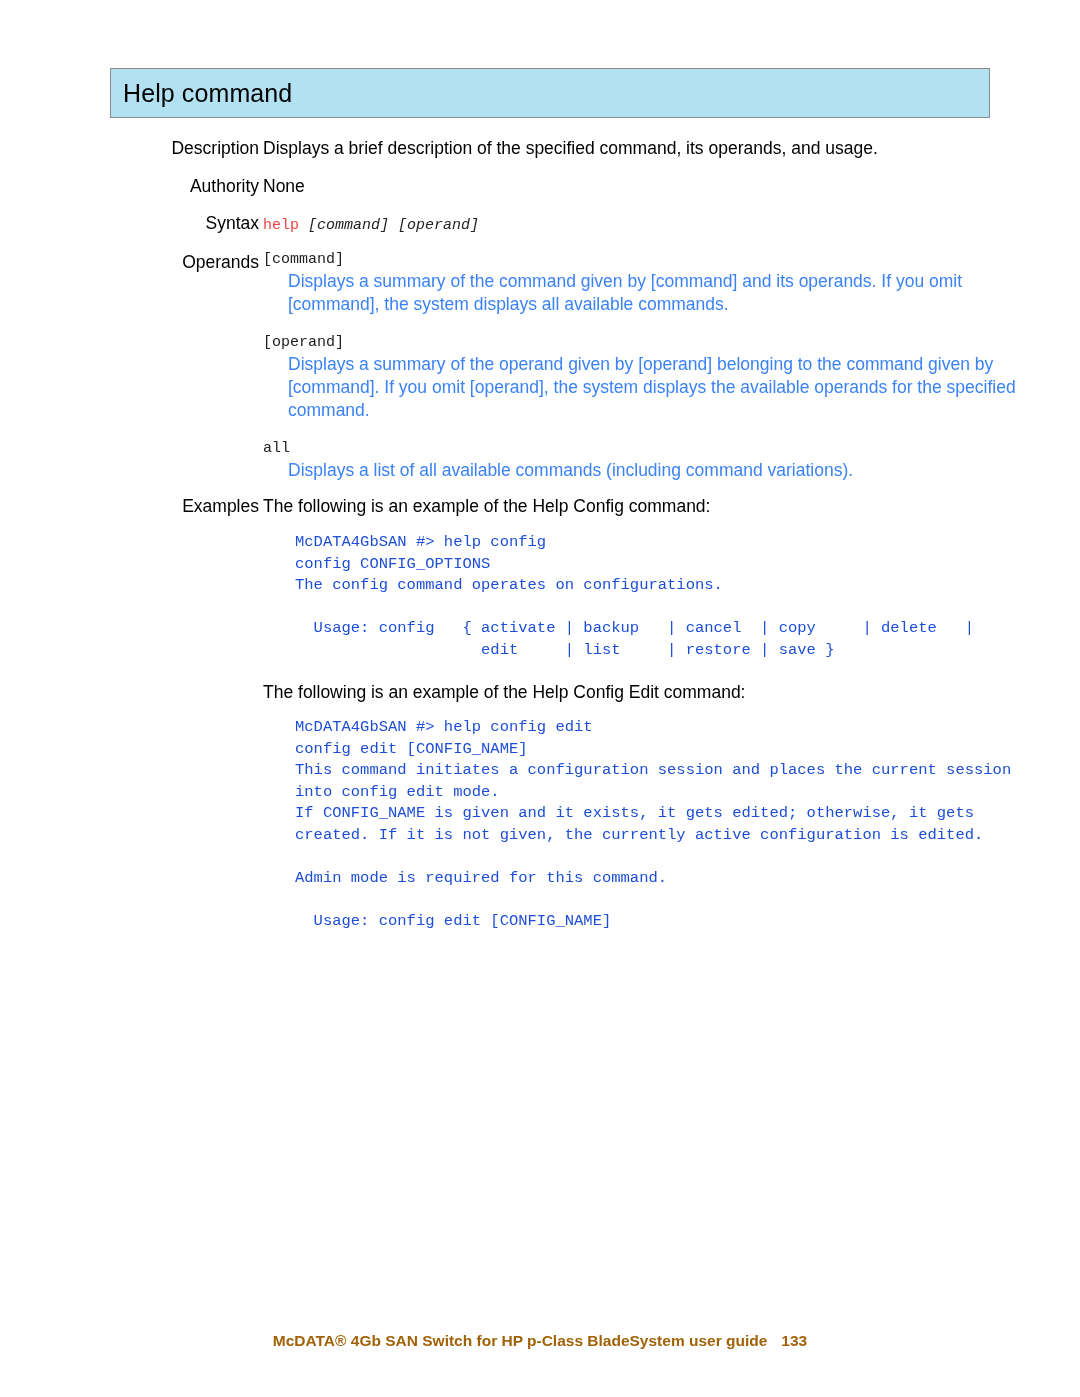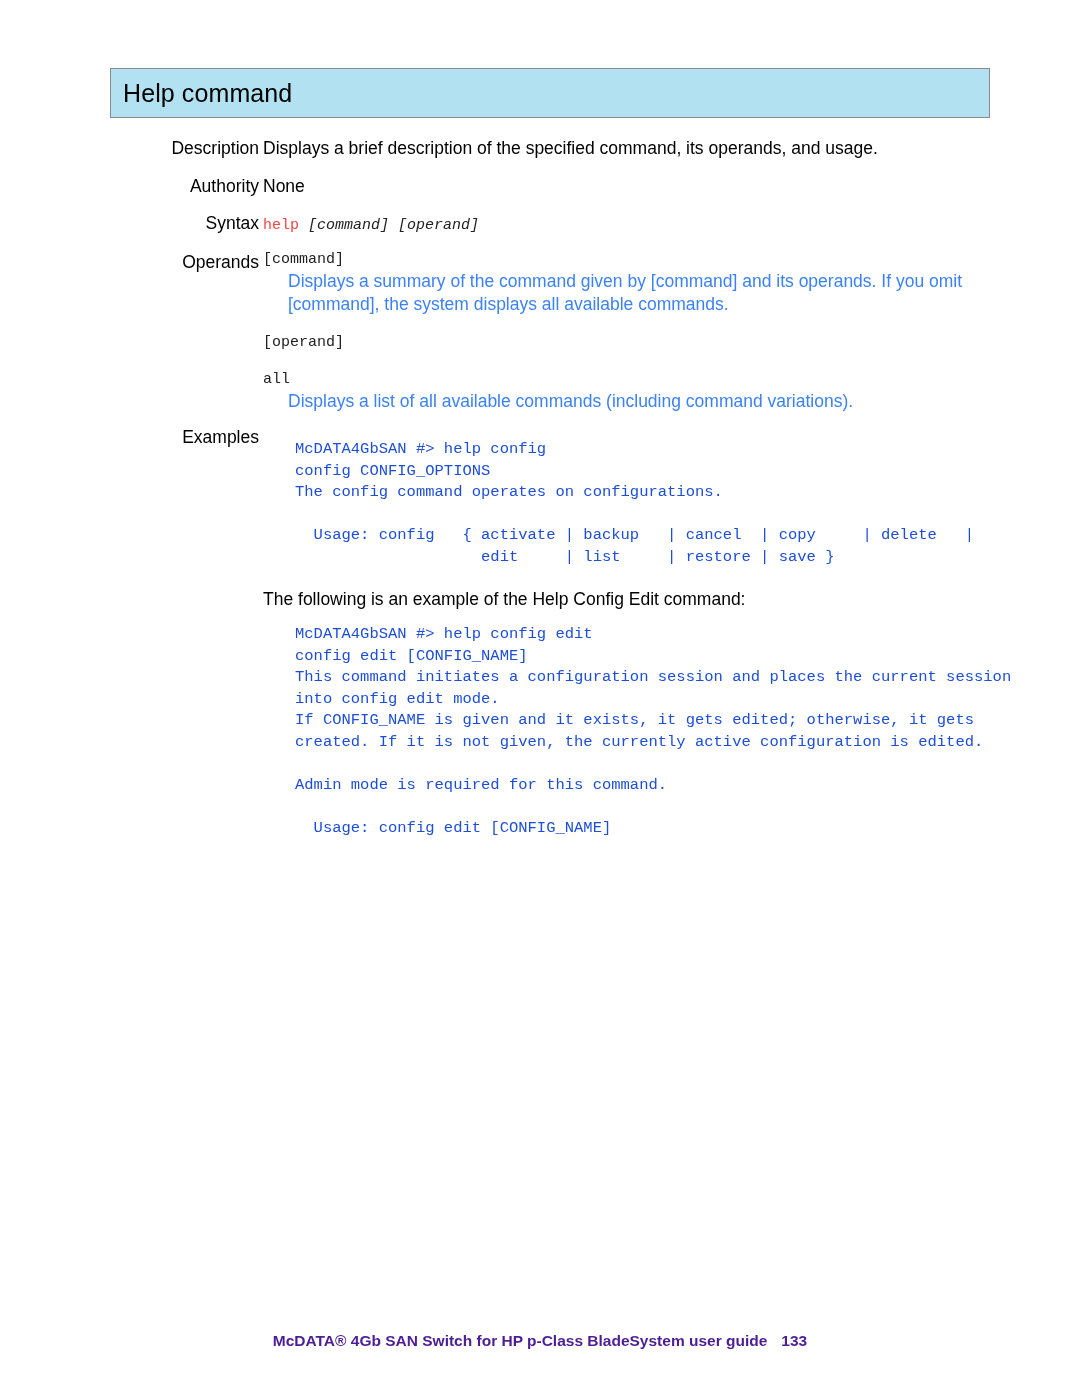--- a/index.html
+++ b/index.html
@@ -135,21 +135,21 @@
 
   
   .footer {
     position: absolute;
     left: 0;
     top: 1332px;
     width: 1080px;
     text-align: center;
     font-family: "Liberation Sans", sans-serif;
     font-size: 15.5px;
-    color: #4c1d95;
+    color: #a16207;
   }
   .footer .f-title { font-weight: 700; }
   .footer .f-page  { font-weight: 700; margin-left: 14px; }
 </style>
 </head>
 <body>
 
 <div class="page">
 
   <div class="title-bar">
@@ -179,33 +179,35 @@
       <div class="label-col">Operands</div>
       <div class="value-col">
 
         <div class="operand-block">
           <div class="operand-term">[command]</div>
           <div class="operand-def">Displays a summary of the command given by [command] and its operands. If you omit [command], the system displays all available commands.</div>
         </div>
 
         <div class="operand-block">
           <div class="operand-term">[operand]</div>
+          <div class="operand-def">Displays a summary of the operand given by [operand] belonging to the command given by [command]. If you omit [operand], the system displays the available operands for the specified command.</div>
         </div>
 
         <div class="operand-block">
           <div class="operand-term">all</div>
           <div class="operand-def">Displays a list of all available commands (including command variations).</div>
         </div>
 
       </div>
     </div>
 
     <div class="row row-examples">
       <div class="label-col">Examples</div>
       <div class="value-col">
+        <div class="example-intro">The following is an example of the Help Config command:</div>
         <div class="code-block">McDATA4GbSAN #&gt; help config
 config CONFIG_OPTIONS
 The config command operates on configurations.
 
   Usage: config   { activate | backup   | cancel  | copy     | delete   |
                     edit     | list     | restore | save }</div>
         <div class="example-intro second">The following is an example of the Help Config Edit command:</div>
         <div class="code-block second">McDATA4GbSAN #&gt; help config edit
 config edit [CONFIG_NAME]
 This command initiates a configuration session and places the current session

